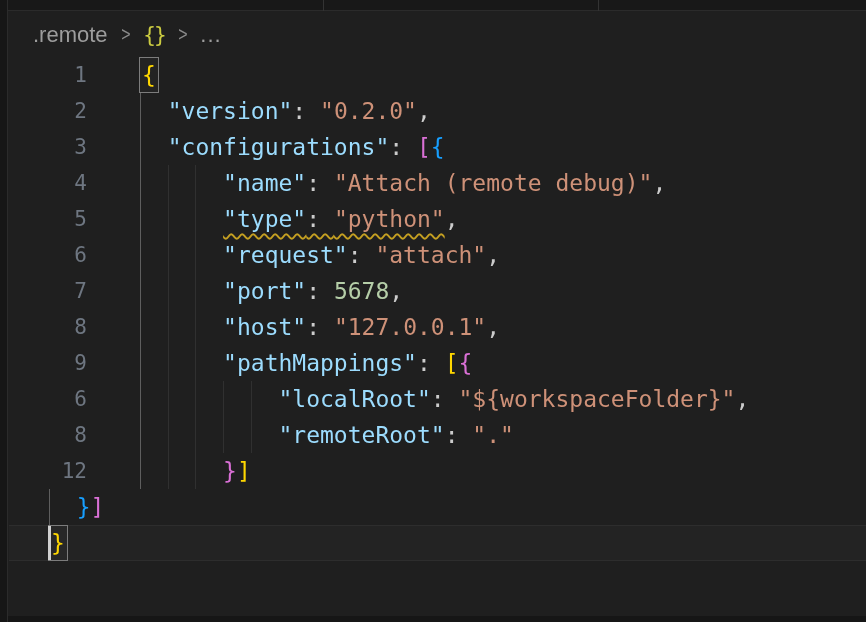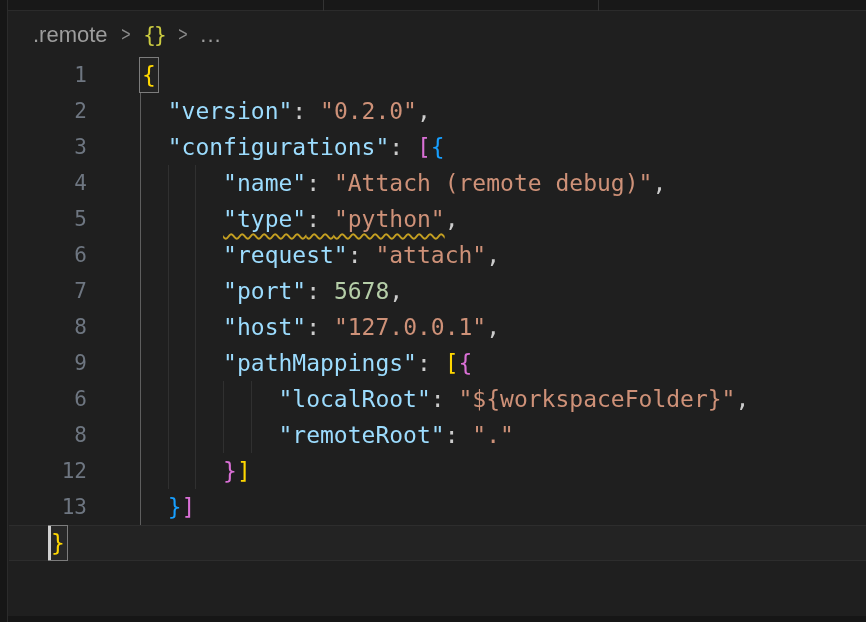--- a/index.html
+++ b/index.html
@@ -124,21 +124,20 @@
       </div>
       <div class="row">
         <div class="gutter">8</div>
         <div class="code"><div class="guide hot" style="left: 40px;"></div><div class="guide" style="left: 67.692px;"></div><div class="guide" style="left: 95.384px;"></div><div class="guide" style="left: 123.076px;"></div><div class="guide" style="left: 150.768px;"></div><span class="tk-ws">          </span><span class="tk-key">"remoteRoot"</span><span class="tk-pun">: </span><span class="tk-str">"."</span></div>
       </div>
       <div class="row">
         <div class="gutter">12</div>
         <div class="code"><div class="guide hot" style="left: 40px;"></div><div class="guide" style="left: 67.692px;"></div><div class="guide" style="left: 95.384px;"></div><span class="tk-ws">      </span><span class="tk-b2">}</span><span class="tk-b1">]</span></div>
       </div>
       <div class="row">
-        <div class="gutter">13</div>
         <div class="code"><div class="guide hot" style="left: 40px;"></div><span class="tk-ws">  </span><span class="tk-b3">}</span><span class="tk-b2">]</span></div>
       </div>
       <div class="row">
         <div class="code active"><span class="tk-b1 match">}</span><div class="cursor" style="left: 39px;"></div></div>
       </div>
     </div>
 
   <div class="bottom-edge"></div>
 
 </div>

